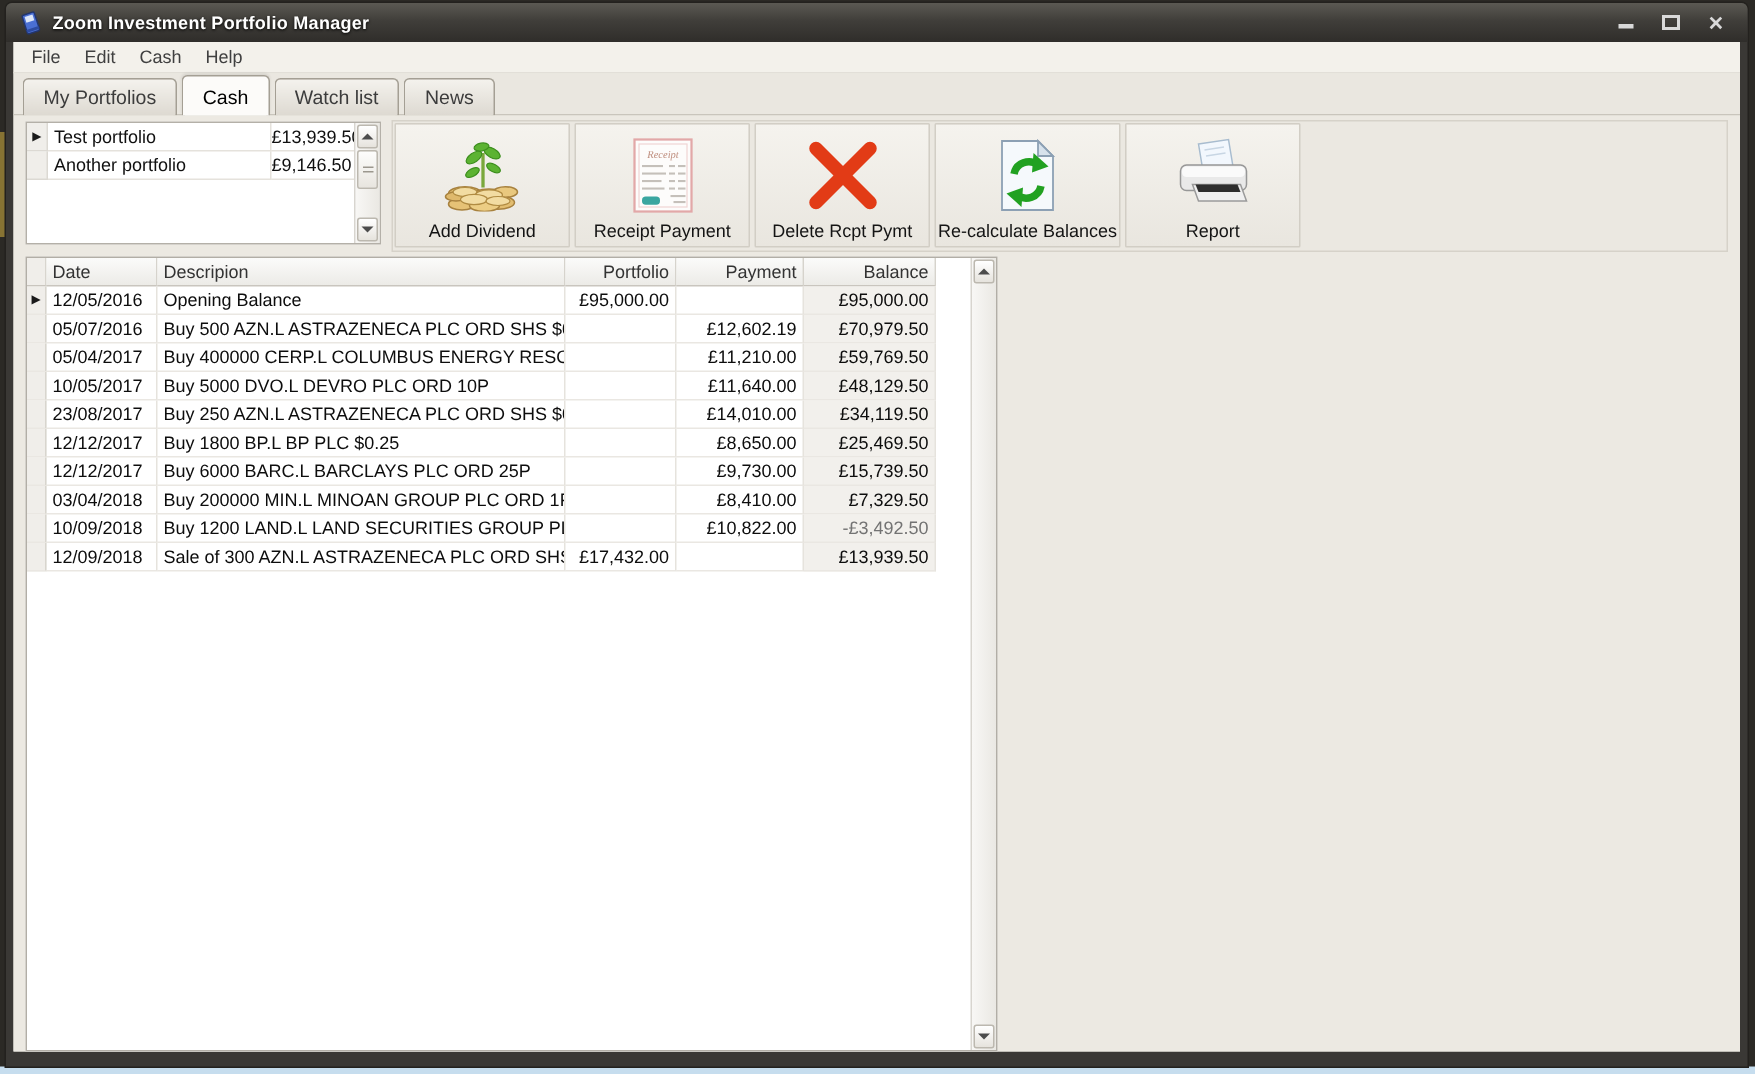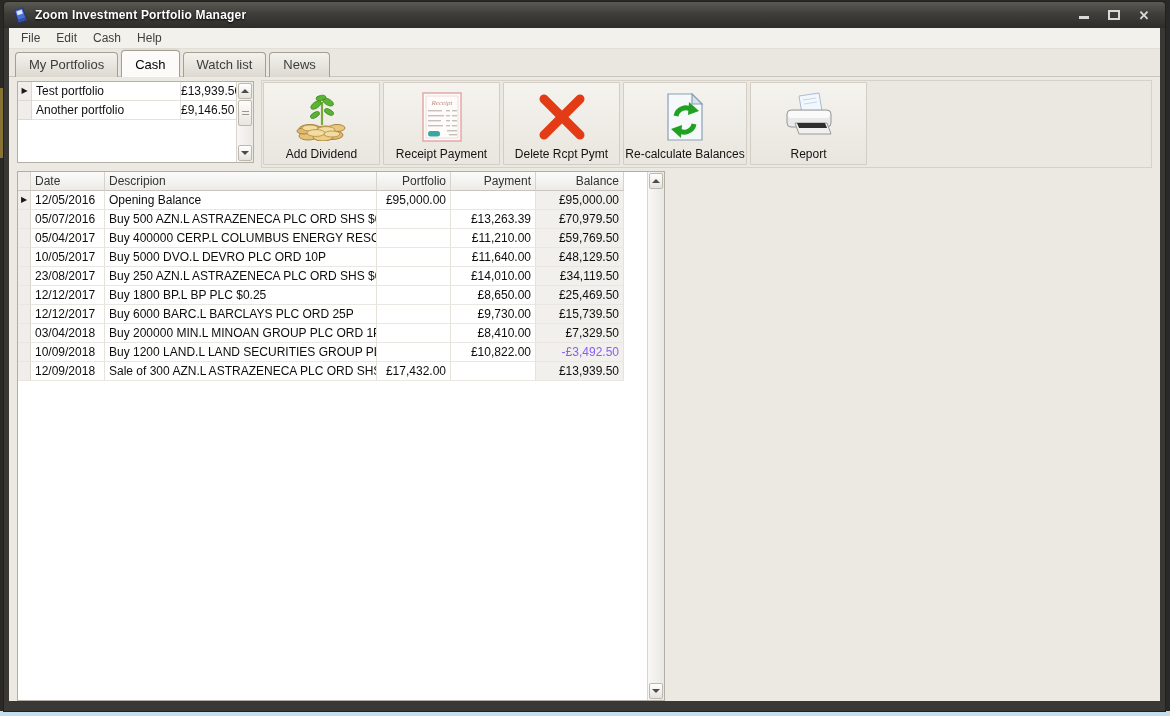--- a/index.html
+++ b/index.html
@@ -140,21 +140,21 @@
   }
   .c-sel { width:13px; flex:none; padding:0; background:#f0eeea; border-right:1px solid #d8d5ce;
            display:flex; align-items:center; justify-content:center; }
   .c-sel .sel-arrow { font-size:8px; color:#1a1a1a; line-height:1; }
   .c-date { width:74px; flex:none; }
   .c-desc { width:272px; flex:none; }
   .c-recv { width:74px; flex:none; text-align:right; }
   .c-pay  { width:85px; flex:none; text-align:right; }
   .c-bal  { width:88px; flex:none; text-align:right; }
   .g-cell.c-bal { background:#f2f0ec; }
-  .neg { color:#8b5cf6; }
+  .neg { color:#737373; }
 </style>
 </head>
 <body>
 
 <div class="desktop-strip"></div>
 <div class="desktop-smudge"></div>
 
 <div id="window">
   <div id="titlebar">
     <span class="app-icon" id="titlebar-icon"><svg id="app-book-icon" width="17" height="17" viewBox="0 0 17 17">
@@ -339,21 +339,21 @@
                 <div class="g-cell c-desc">Opening Balance</div>
                 <div class="g-cell c-recv">£95,000.00</div>
                 <div class="g-cell c-pay"></div>
                 <div class="g-cell c-bal">£95,000.00</div>
               </div>
               <div class="g-row">
                 <div class="g-cell c-sel"></div>
                 <div class="g-cell c-date">05/07/2016</div>
                 <div class="g-cell c-desc">Buy 500 AZN.L ASTRAZENECA PLC ORD SHS $0.</div>
                 <div class="g-cell c-recv"></div>
-                <div class="g-cell c-pay">£13,263.39</div>
+                <div class="g-cell c-pay">£12,602.19</div>
                 <div class="g-cell c-bal">£70,979.50</div>
               </div>
               <div class="g-row">
                 <div class="g-cell c-sel"></div>
                 <div class="g-cell c-date">05/04/2017</div>
                 <div class="g-cell c-desc">Buy 400000 CERP.L COLUMBUS ENERGY RESOUR</div>
                 <div class="g-cell c-recv"></div>
                 <div class="g-cell c-pay">£11,210.00</div>
                 <div class="g-cell c-bal">£59,769.50</div>
               </div>

